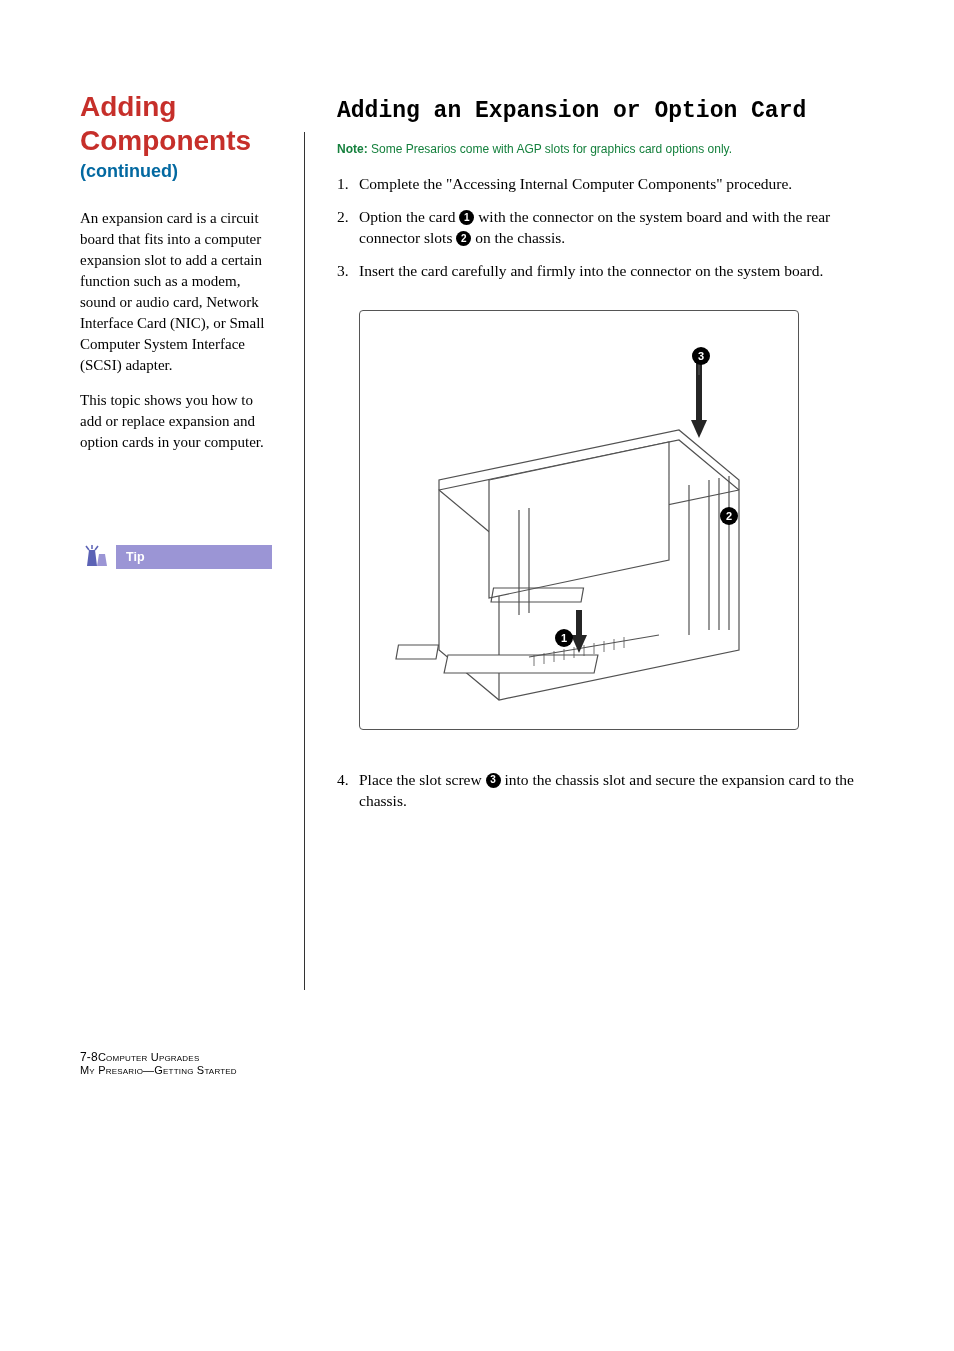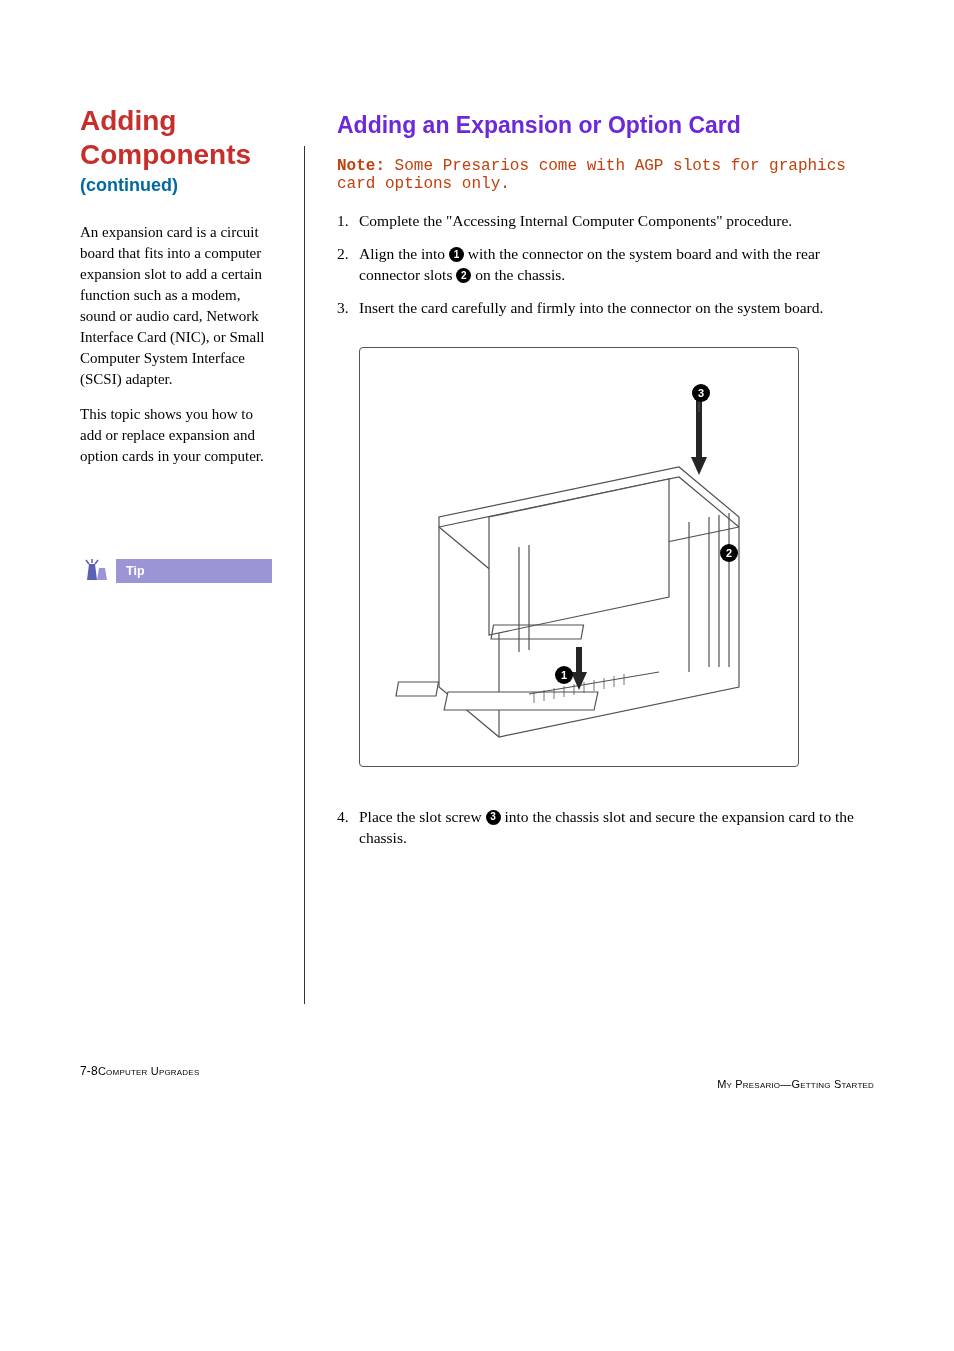--- a/index.html
+++ b/index.html
@@ -11,21 +11,20 @@
       font-family: Georgia, 'Times New Roman', serif;
       background: #fff;
       width: 954px;
       margin: 0 auto;
       padding: 90px 80px 50px 80px;
     }
     .page-content {
       display: flex;
       gap: 4px;
       min-height: 900px;
-      margin-top: 14px;
     }
     .left-column {
       width: 220px;
       padding-right: 28px;
     }
     .divider {
       width: 1px;
       background: #333;
       margin: 42px 0 0 0;
       align-self: stretch;
@@ -50,30 +49,30 @@
       font-size: 18px;
       margin-bottom: 26px;
     }
     .intro-text {
       font-size: 15px;
       line-height: 1.4;
       color: #000;
       margin-bottom: 14px;
     }
     .section-title {
+      font-family: Liberation Mono, monospace;
+      color: #000000;
+      font-size: 23px;
+      font-weight: bold;
+      margin-bottom: 18px;
+    }
+    .note-line {
       font-family: Liberation Sans, sans-serif;
-      color: #6d28d9;
-      font-size: 23px;
-      font-weight: bold;
-      margin-bottom: 18px;
-    }
-    .note-line {
-      font-family: Liberation Mono, monospace;
-      font-size: 16px;
-      color: #c2410c;
+      font-size: 12px;
+      color: #15803d;
       margin-bottom: 18px;
     }
     .note-bold {
       font-weight: bold;
     }
     .steps {
       list-style: none;
       counter-reset: step;
     }
     .steps li {
@@ -192,21 +191,20 @@
     }
     .footer-left {
       display: flex;
       align-items: baseline;
     }
     .footer-page {
       font-size: 12px;
     }
     .smallcaps {
       font-variant: small-caps;
-      text-align: right;
     }
   </style>
 </head>
 <body>
 
 <div class="page-content">
 
   <div class="left-column">
     <div class="main-title">Adding Components</div>
     <div class="continued">(continued)</div>
@@ -237,21 +235,21 @@
   <div class="right-column">
     <div class="section-title">Adding an Expansion or Option Card</div>
 
     <div class="note-line">
       <span class="note-bold">Note:</span><span> Some Presarios come with AGP slots for graphics card options only.</span>
     </div>
 
     <ol class="steps">
       <li><span>Complete the "Accessing Internal Computer Components" procedure.</span></li>
       <li>
-        <span>Align the into </span><span class="circled-num">1</span><span> with the connector on the system board and with the rear connector slots </span><span class="circled-num">2</span><span> on the chassis.</span>
+        <span>Option the card </span><span class="circled-num">1</span><span> with the connector on the system board and with the rear connector slots </span><span class="circled-num">2</span><span> on the chassis.</span>
       </li>
       <li><span>Insert the card carefully and firmly into the connector on the system board.</span></li>
     </ol>
 
     <div class="illustration">
       <svg class="illustration-svg" width="400" height="380" viewBox="0 0 400 380">
 
         <g stroke="#333" stroke-width="1.2" fill="none">
 
           <path d="M 60 160 L 300 110 L 360 160 L 360 320 L 120 370 L 60 320 Z"></path>

